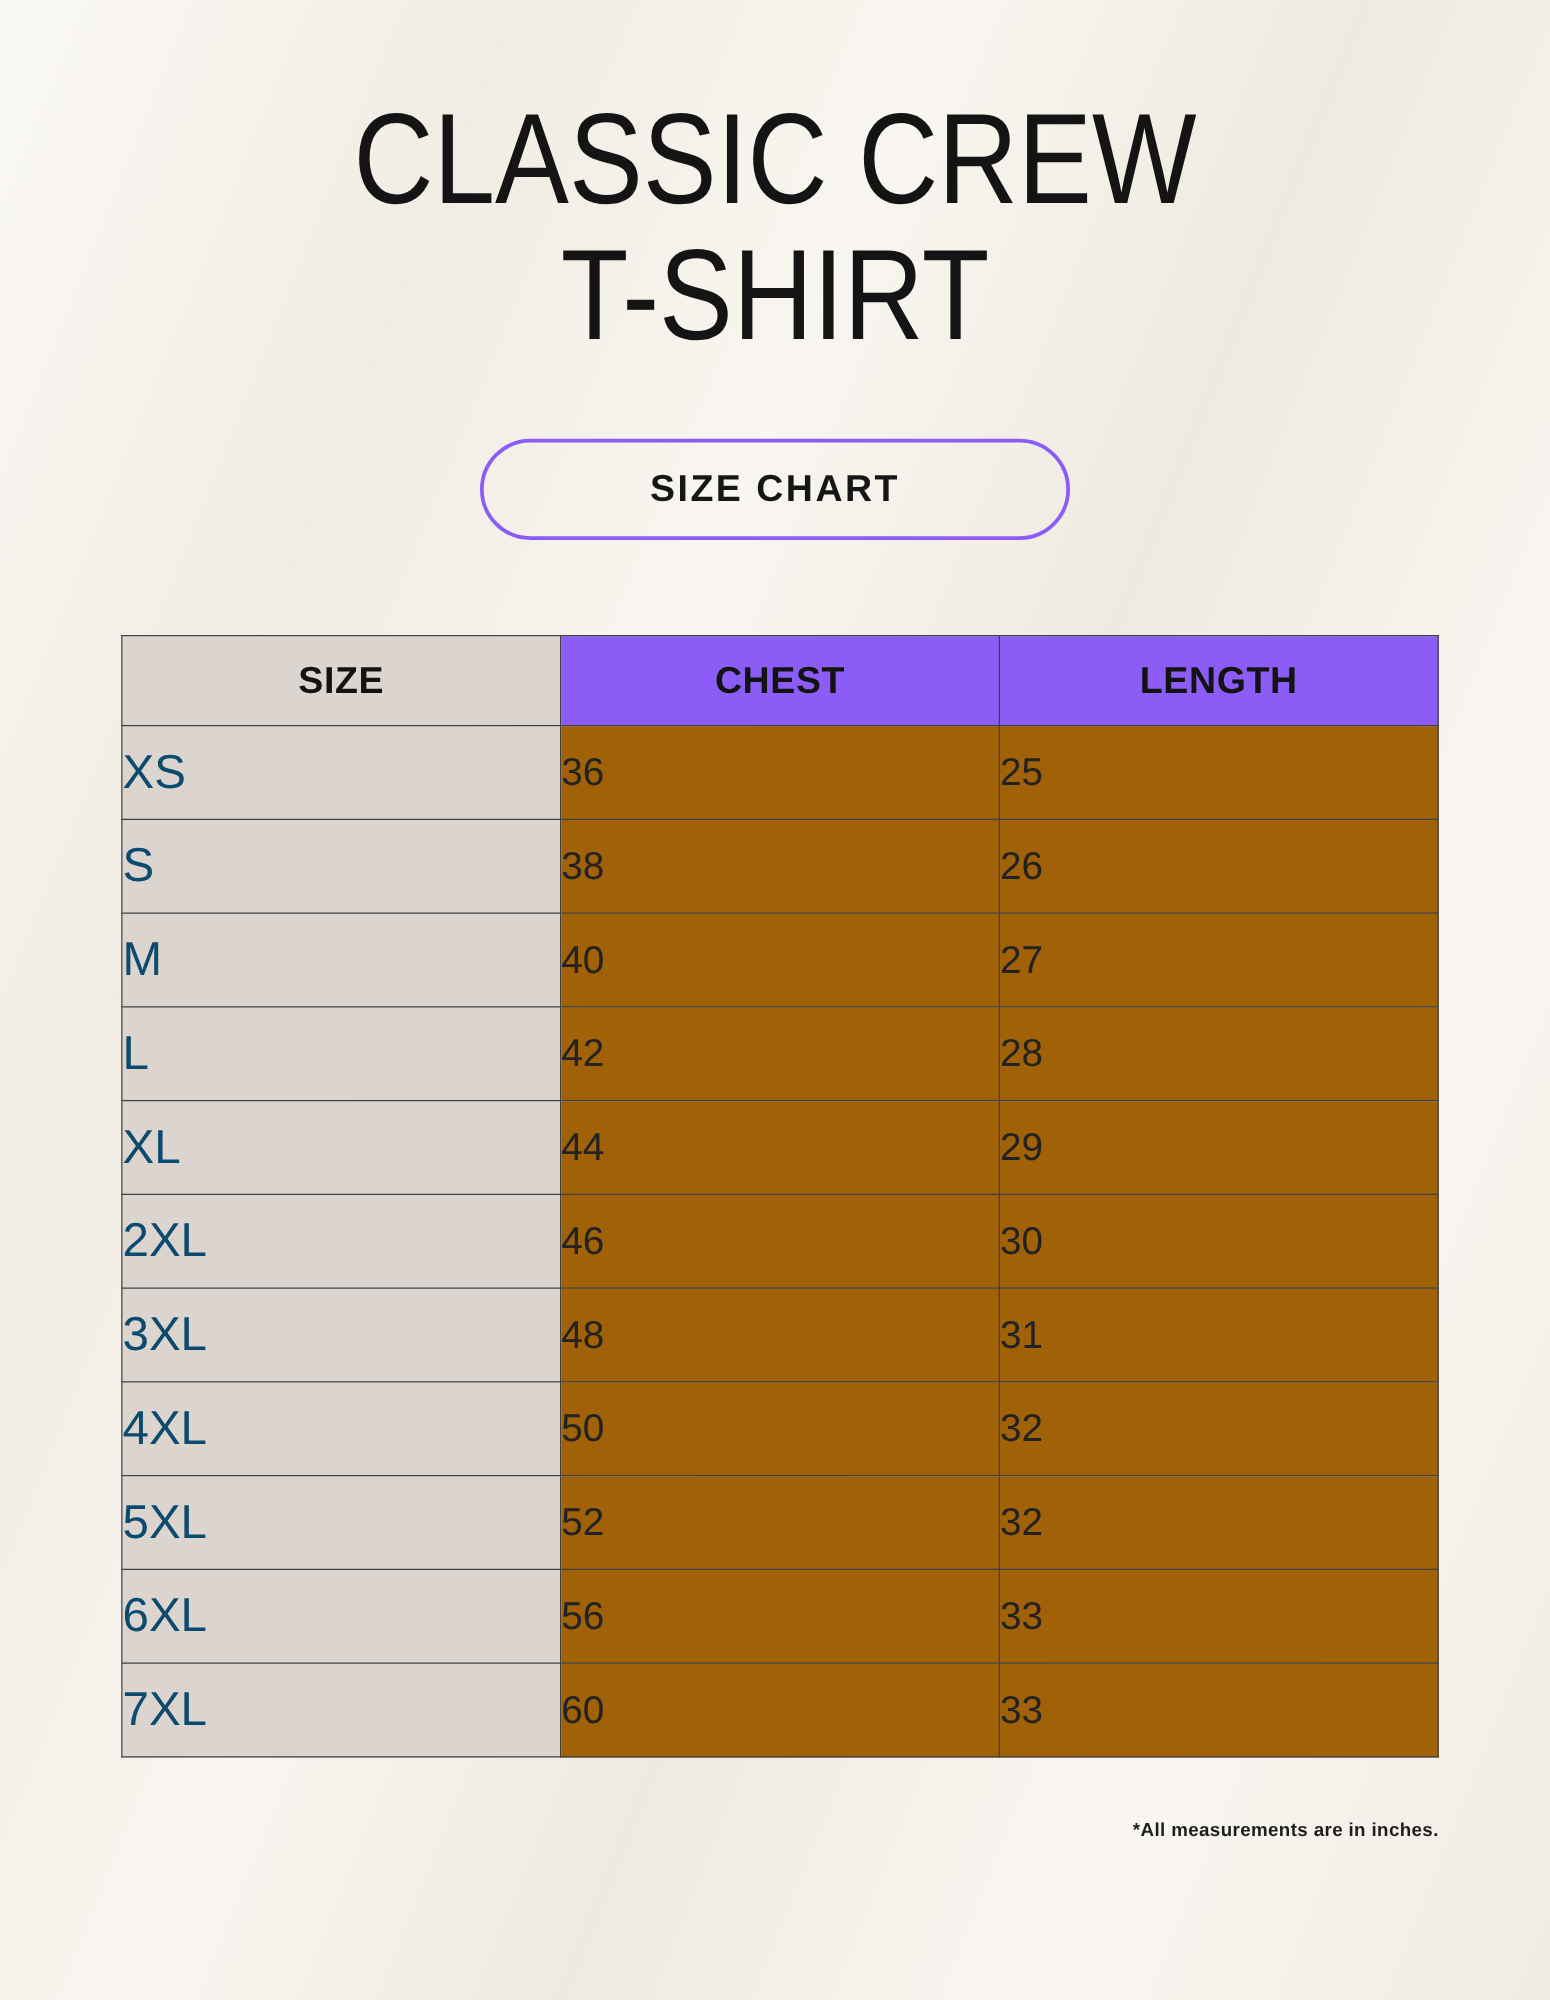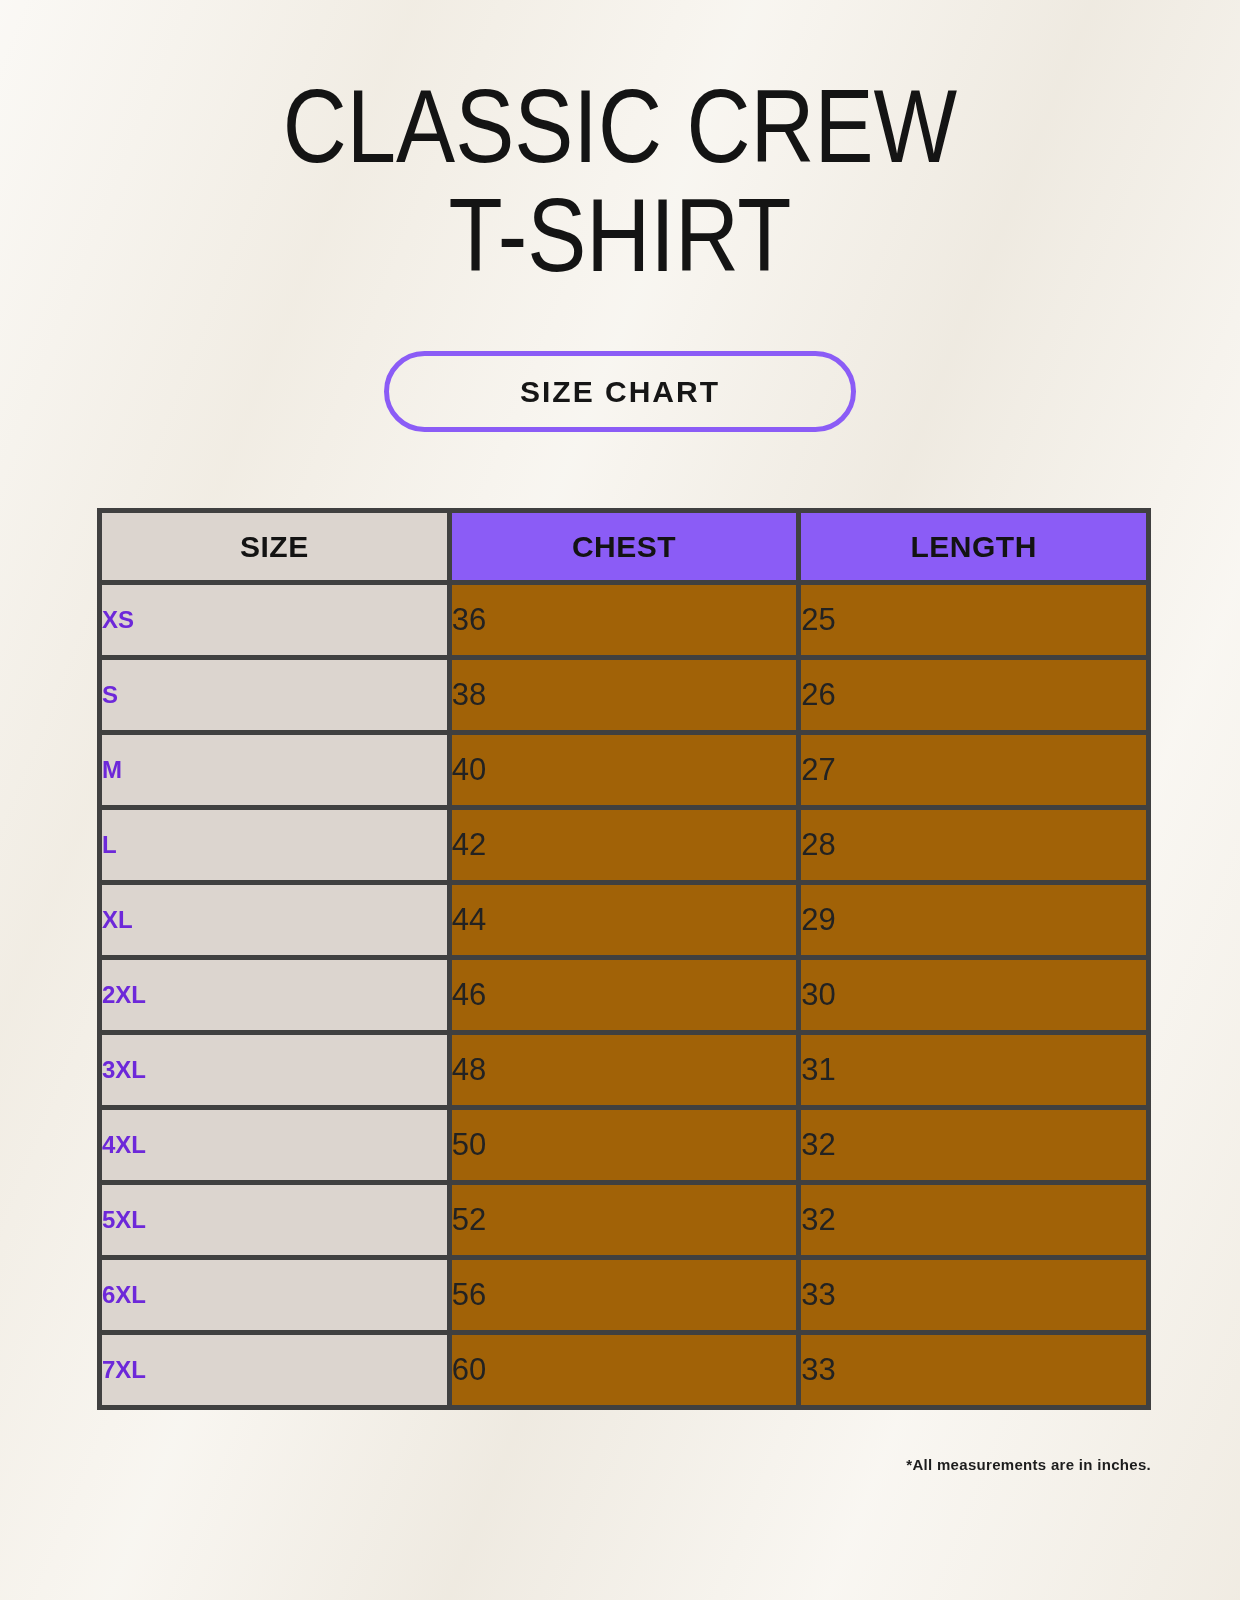--- a/index.html
+++ b/index.html
@@ -32,57 +32,57 @@
     transform: scaleX(0.86);
     transform-origin: 50% 0;
     white-space: pre-line;
   }
 
   .pill {
     position: absolute;
     top: 351px; left: 50%;
     transform: translateX(-50%);
     width: 472px; height: 81px;
-    border: 5px solid #8b5cf6;
+    border: 3px solid #8b5cf6;
     border-radius: 45px;
     background: transparent;
     display: flex; align-items: center; justify-content: center;
     font-family: "Liberation Sans", sans-serif;
     font-size: 30px; font-weight: 700;
     letter-spacing: 2px;
     color: #161616;
     cursor: pointer;
   }
 
   table.size-table {
     position: absolute;
     top: 508px; left: 97px;
     width: 1054px;
     border-collapse: collapse;
     table-layout: fixed;
   }
   .size-table th, .size-table td {
-    border: 5px solid #404040;
+    border: 1px solid #404040;
     vertical-align: middle;
     height: 75px;
   }
   .size-table thead th {
     height: 72px;
     font-size: 30px;
     font-weight: 700;
     letter-spacing: 0.5px;
     color: #131313;
   }
   .size-table thead th.col-size { background: #dcd5cf; }
   .size-table thead th.col-measure { background: #8b5cf6; }
   .size-table td.cell-size {
     background: #dcd5cf;
-    font-size: 24px;
-    font-weight: 700;
-    color: #6d28d9;
+    font-size: 38px;
+    font-weight: 400;
+    color: #0c4a6e;
   }
   .size-table td.cell-num {
     background: #a16207;
     font-size: 31px;
     font-weight: 400;
     color: #222222;
   }
 
   .footnote {
     position: absolute;

